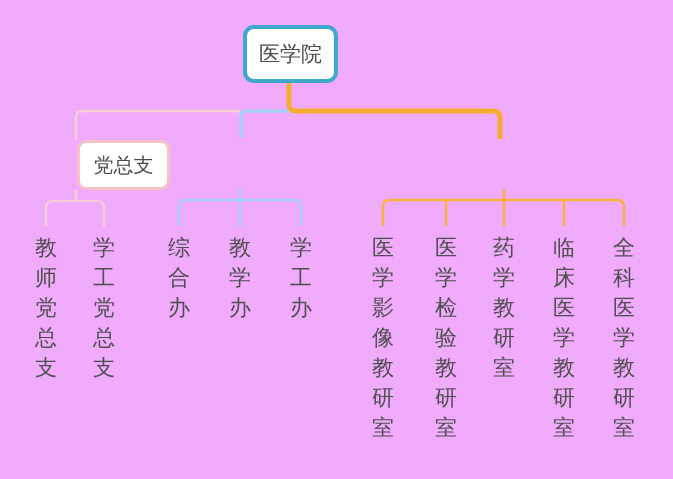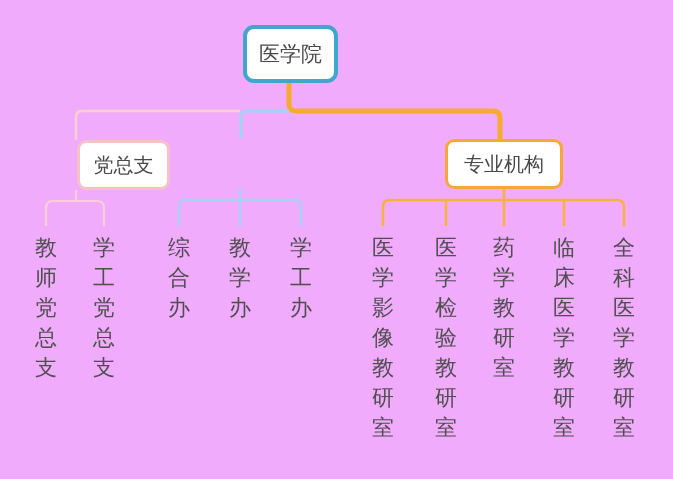--- a/index.html
+++ b/index.html
@@ -84,23 +84,20 @@
 
   <div class="node node-root" style="border-color: rgb(63, 167, 204); color: rgb(74, 74, 74);">
     <span>医学院</span>
   </div>
 
   <div class="node node-pink" style="border-color: rgb(246, 194, 200); color: rgb(74, 74, 74);">
     <span>党总支</span>
   </div>
 
 
-  <div class="node node-orange" style="border-color: rgb(244, 169, 55); color: rgb(74, 74, 74);">
-    <span>专业机构</span>
-  </div>
 
   <div class="vcol" style="left: 46px; color: rgb(79, 79, 79);">
       <i>教</i>
       <i>师</i>
       <i>党</i>
       <i>总</i>
       <i>支</i>
     </div>
   <div class="vcol" style="left: 104px; color: rgb(79, 79, 79);">
       <i>学</i>

